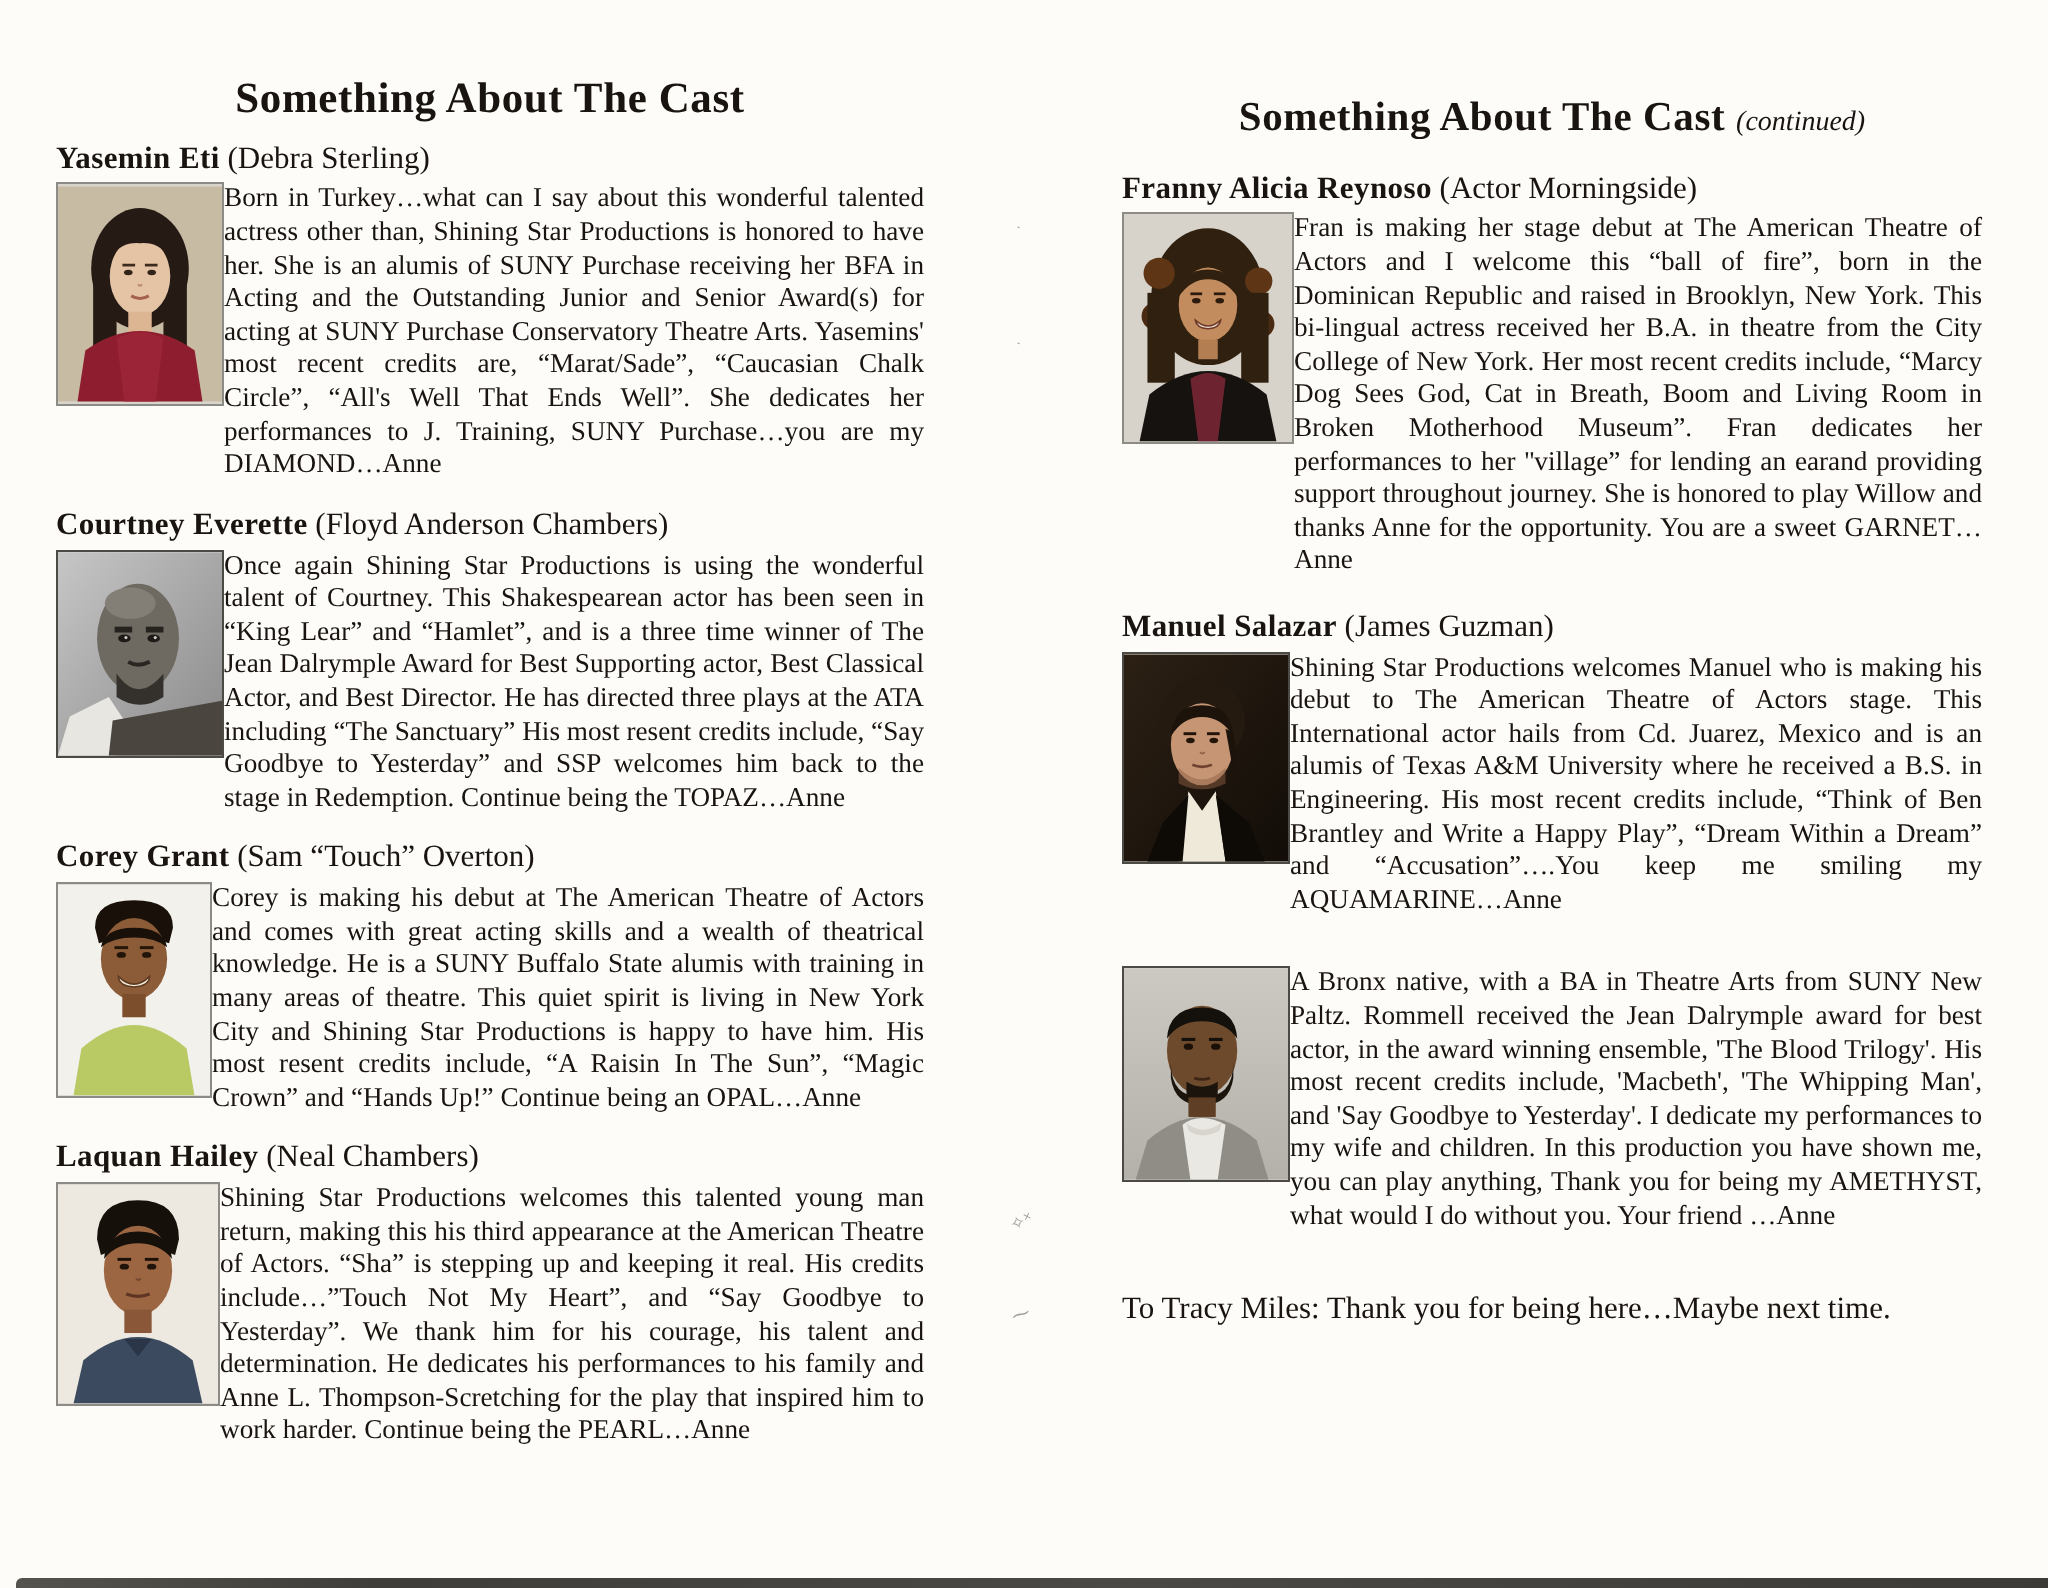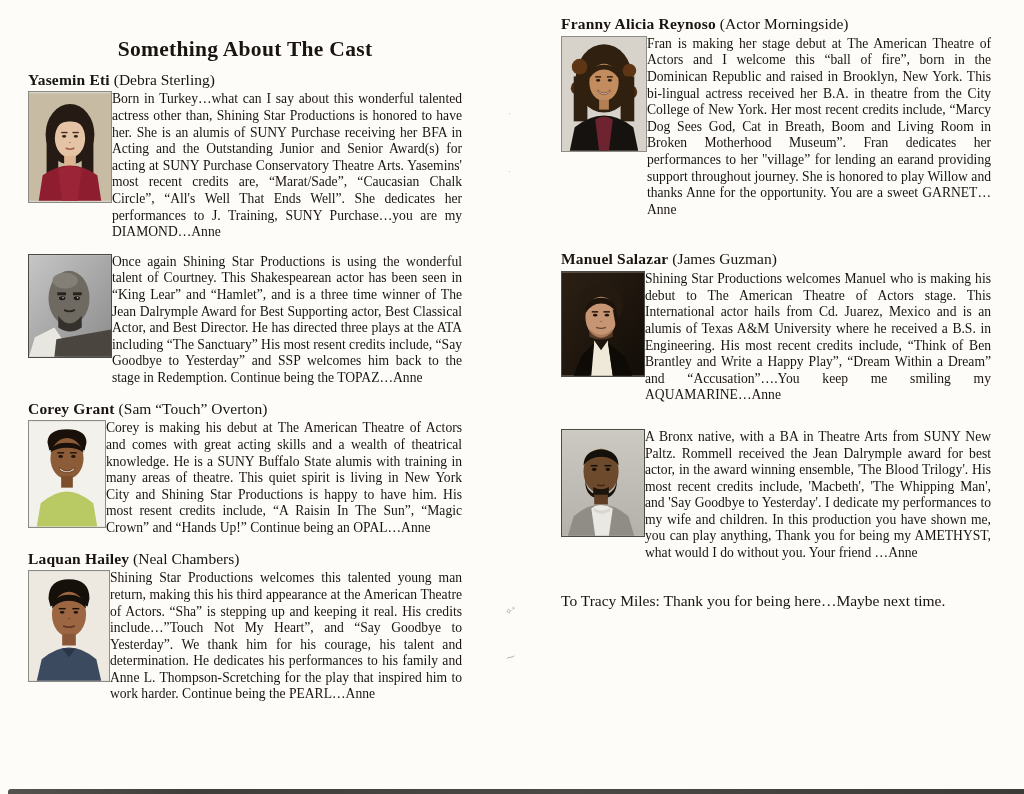--- a/index.html
+++ b/index.html
@@ -30,21 +30,21 @@
     border:1px solid #8d8b85;background:#d8d4cc;line-height:0;
   }
   .photo svg{display:block;width:100%;height:100%;}
   .frame-dark{border-color:#4c4a45;}
   .bio-text{
     flex:1;margin:0;font-size:13.6px;line-height:16.6px;
     text-align:justify;text-justify:inter-word;
   }
   .mt-franny{margin-top:15px;}
   .mt-yasemin{margin-top:9px;}
-  .mt-manuel{margin-top:32px;}
+  .mt-manuel{margin-top:16px;}
   .mt-rommell{margin-top:25px;}
   .dedication{
     font-weight:normal;font-size:15.5px;margin:30px 0 0 0;white-space:nowrap;
   }
 
   .scan-mark{position:absolute;color:#8a8a88;font-size:9px;transform:rotate(-18deg);opacity:.8;}
   .scan-edge{
     position:absolute;left:8px;right:0;bottom:0;height:5px;
     background:linear-gradient(90deg,#55534d 0%,#3f3e3a 18%,#4a4945 55%,#3c3b37 100%);
     border-radius:3px 0 0 0;
@@ -80,20 +80,24 @@
           <rect x="36" y="64" width="12" height="11" fill="#dcb592"></rect>
           <path d="M10 110 L14 84 Q28 74 42 74 Q56 74 70 84 L74 110 Z" fill="#8e1e2f"></path>
           <path d="M30 78 L34 110 L50 110 L54 78 Q48 74.5 42 74.5 Q36 74.5 30 78 Z" fill="#9c2437"></path>
         </svg>
       </div>
       <p class="bio-text">Born in Turkey…what can I say about this wonderful talented actress other than, Shining Star Productions is honored to have her. She is an alumis of SUNY Purchase receiving her BFA in Acting and the Outstanding Junior and Senior Award(s) for acting at SUNY Purchase Conservatory Theatre Arts. Yasemins' most recent credits are, “Marat/Sade”, “Caucasian Chalk Circle”, “All's Well That Ends Well”. She dedicates her performances to J. Training, SUNY Purchase…you are my DIAMOND…Anne</p>
     </div>
   </section>
 
   <section class="bio">
+    <h3 class="bio-head">
+      <span class="actor">Courtney Everette</span>
+      <span class="role">(Floyd Anderson Chambers)</span>
+    </h3>
     <div class="bio-body">
       <div class="photo frame-dark" style="height:104px">
         <svg viewBox="0 0 84 104">
           <defs>
             <linearGradient id="bwbg" x1="0" y1="0" x2="1" y2="1">
               <stop offset="0" stop-color="#c6c6c6"></stop>
                 <stop offset="1" stop-color="#8a8a8a"></stop>
             </linearGradient>
           </defs>
           <rect width="84" height="104" fill="url(#bwbg)"></rect>
@@ -163,20 +167,21 @@
           <path d="M8 112 L13 90 Q27 78 41 78 Q55 78 69 90 L74 112 Z" fill="#3b4a5e"></path>
           <path d="M34 79 L41 88 L48 79 Z" fill="#2a3648"></path>
         </svg>
       </div>
       <p class="bio-text">Shining Star Productions welcomes this talented young man return, making this his third appearance at the American Theatre of Actors. “Sha” is stepping up and keeping it real. His credits include…”Touch Not My Heart”, and “Say Goodbye to Yesterday”. We thank him for his courage, his talent and determination. He dedicates his performances to his family and Anne L. Thompson-Scretching for the play that inspired him to work harder. Continue being the PEARL…Anne</p>
     </div>
   </section>
 </div>
 
 <div class="col col-right">
+  <h2 class="page-title"><span>Something About The Cast</span> <span class="continued">(continued)</span></h2>
 
   <section class="bio mt-franny">
     <h3 class="bio-head">
       <span class="actor">Franny Alicia Reynoso</span>
       <span class="role">(Actor Morningside)</span>
     </h3>
     <div class="bio-body">
       <div class="photo" style="height:116px;width:86px">
         <svg viewBox="0 0 86 116">
           <rect width="86" height="116" fill="#d7d3ca"></rect>

